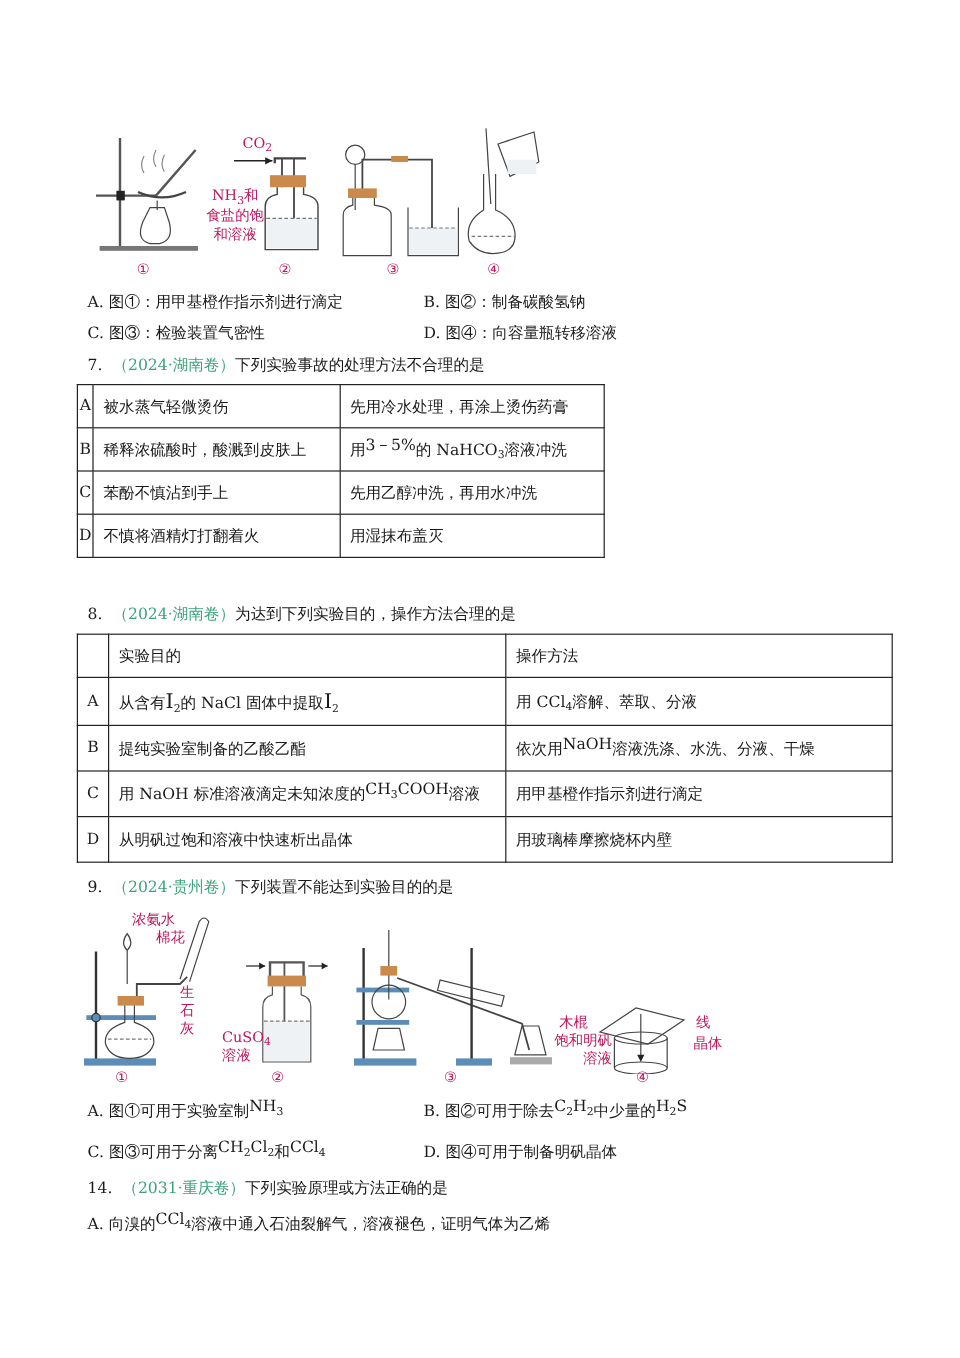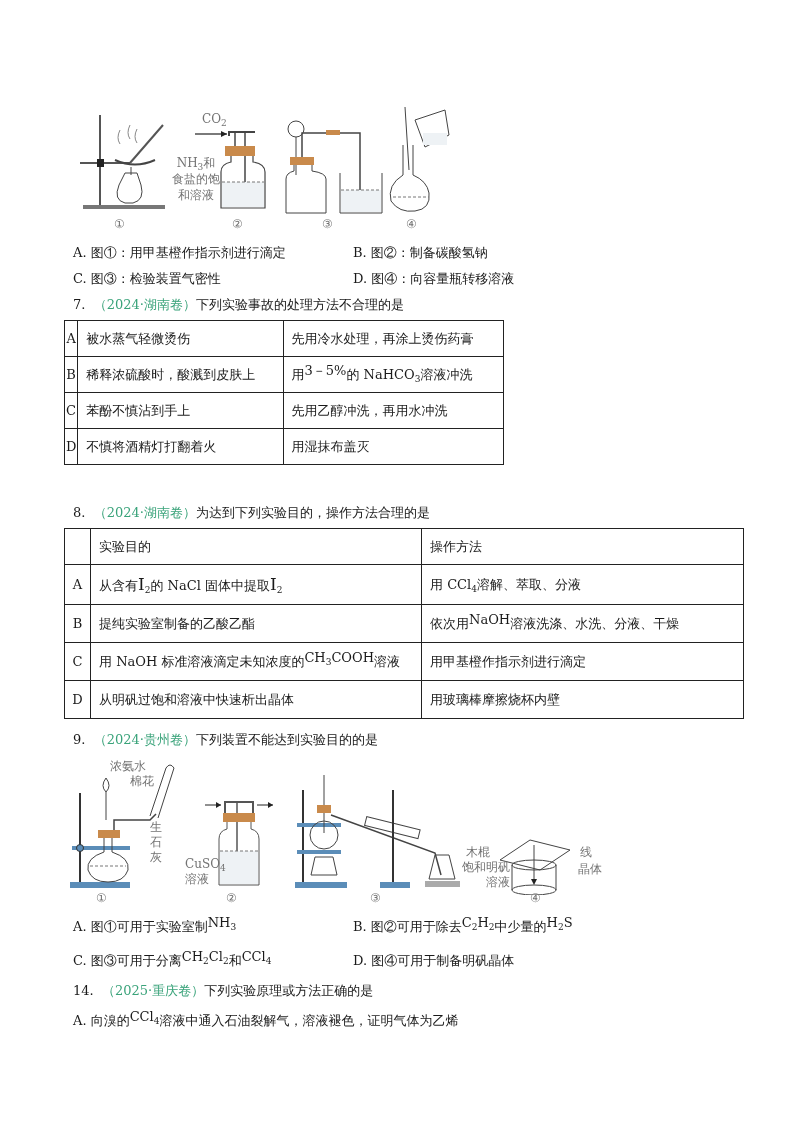--- a/index.html
+++ b/index.html
@@ -3,21 +3,21 @@
 <meta charset="utf-8">
 <style>
   html, body { margin:0; padding:0; background:#ffffff; }
   body {
     width:800px; height:1132px; position:relative; overflow:hidden;
     font-family:"DejaVu Serif", "Liberation Serif", serif;
     color:#1a1a1a; font-size:13px;
   }
   .line { position:absolute; white-space:nowrap; font-size:13px; line-height:18px; }
   .src { color:#3aa37a; }
-  .figlabel { position:absolute; font-size:12px; color:#737373; }
+  .figlabel { position:absolute; font-size:12px; color:#be185d; }
   table.q { position:absolute; border-collapse:collapse; }
   table.q td { border:1.5px solid #222; padding:0 0 0 8px; font-size:13px; vertical-align:middle; white-space:nowrap; }
   table.q td.key { padding:0; text-align:center; }
   sub { font-size:9px; vertical-align:-3px; line-height:0; }
   .sup-raise { position:relative; top:-4px; }
   svg { position:absolute; }
 </style>
 </head>
 <body>
 
@@ -244,17 +244,17 @@
   <span>B.</span>&nbsp;<span>图②可用于除去</span><span class="sup-raise"><span>C</span><sub>2</sub><span>H</span><sub>2</sub></span><span>中少量的</span><span class="sup-raise"><span>H</span><sub>2</sub><span>S</span></span>
 </div>
 <div class="line" style="left:73px;top:952px;">
   <span>C.</span>&nbsp;<span>图③可用于分离</span><span class="sup-raise"><span>CH</span><sub>2</sub><span>Cl</span><sub>2</sub></span><span>和</span><span class="sup-raise"><span>CCl</span><sub>4</sub></span>
 </div>
 <div class="line" style="left:353px;top:952px;">
   <span>D.</span>&nbsp;<span>图④可用于制备明矾晶体</span>
 </div>
 
 <div class="line" style="left:73px;top:982px;">
-  <span>14.</span>&nbsp;&nbsp;<span class="src">（2025·重庆卷）</span><span>下列实验原理或方法正确的是</span>
+  <span>14.</span>&nbsp;&nbsp;<span class="src">（2031·重庆卷）</span><span>下列实验原理或方法正确的是</span>
 </div>
 <div class="line" style="left:73px;top:1012px;">
   <span>A.</span>&nbsp;<span>向溴的</span><span class="sup-raise"><span>CCl</span><sub>4</sub></span><span>溶液中通入石油裂解气，溶液褪色，证明气体为乙烯</span>
 </div>
 
 </body></html>

